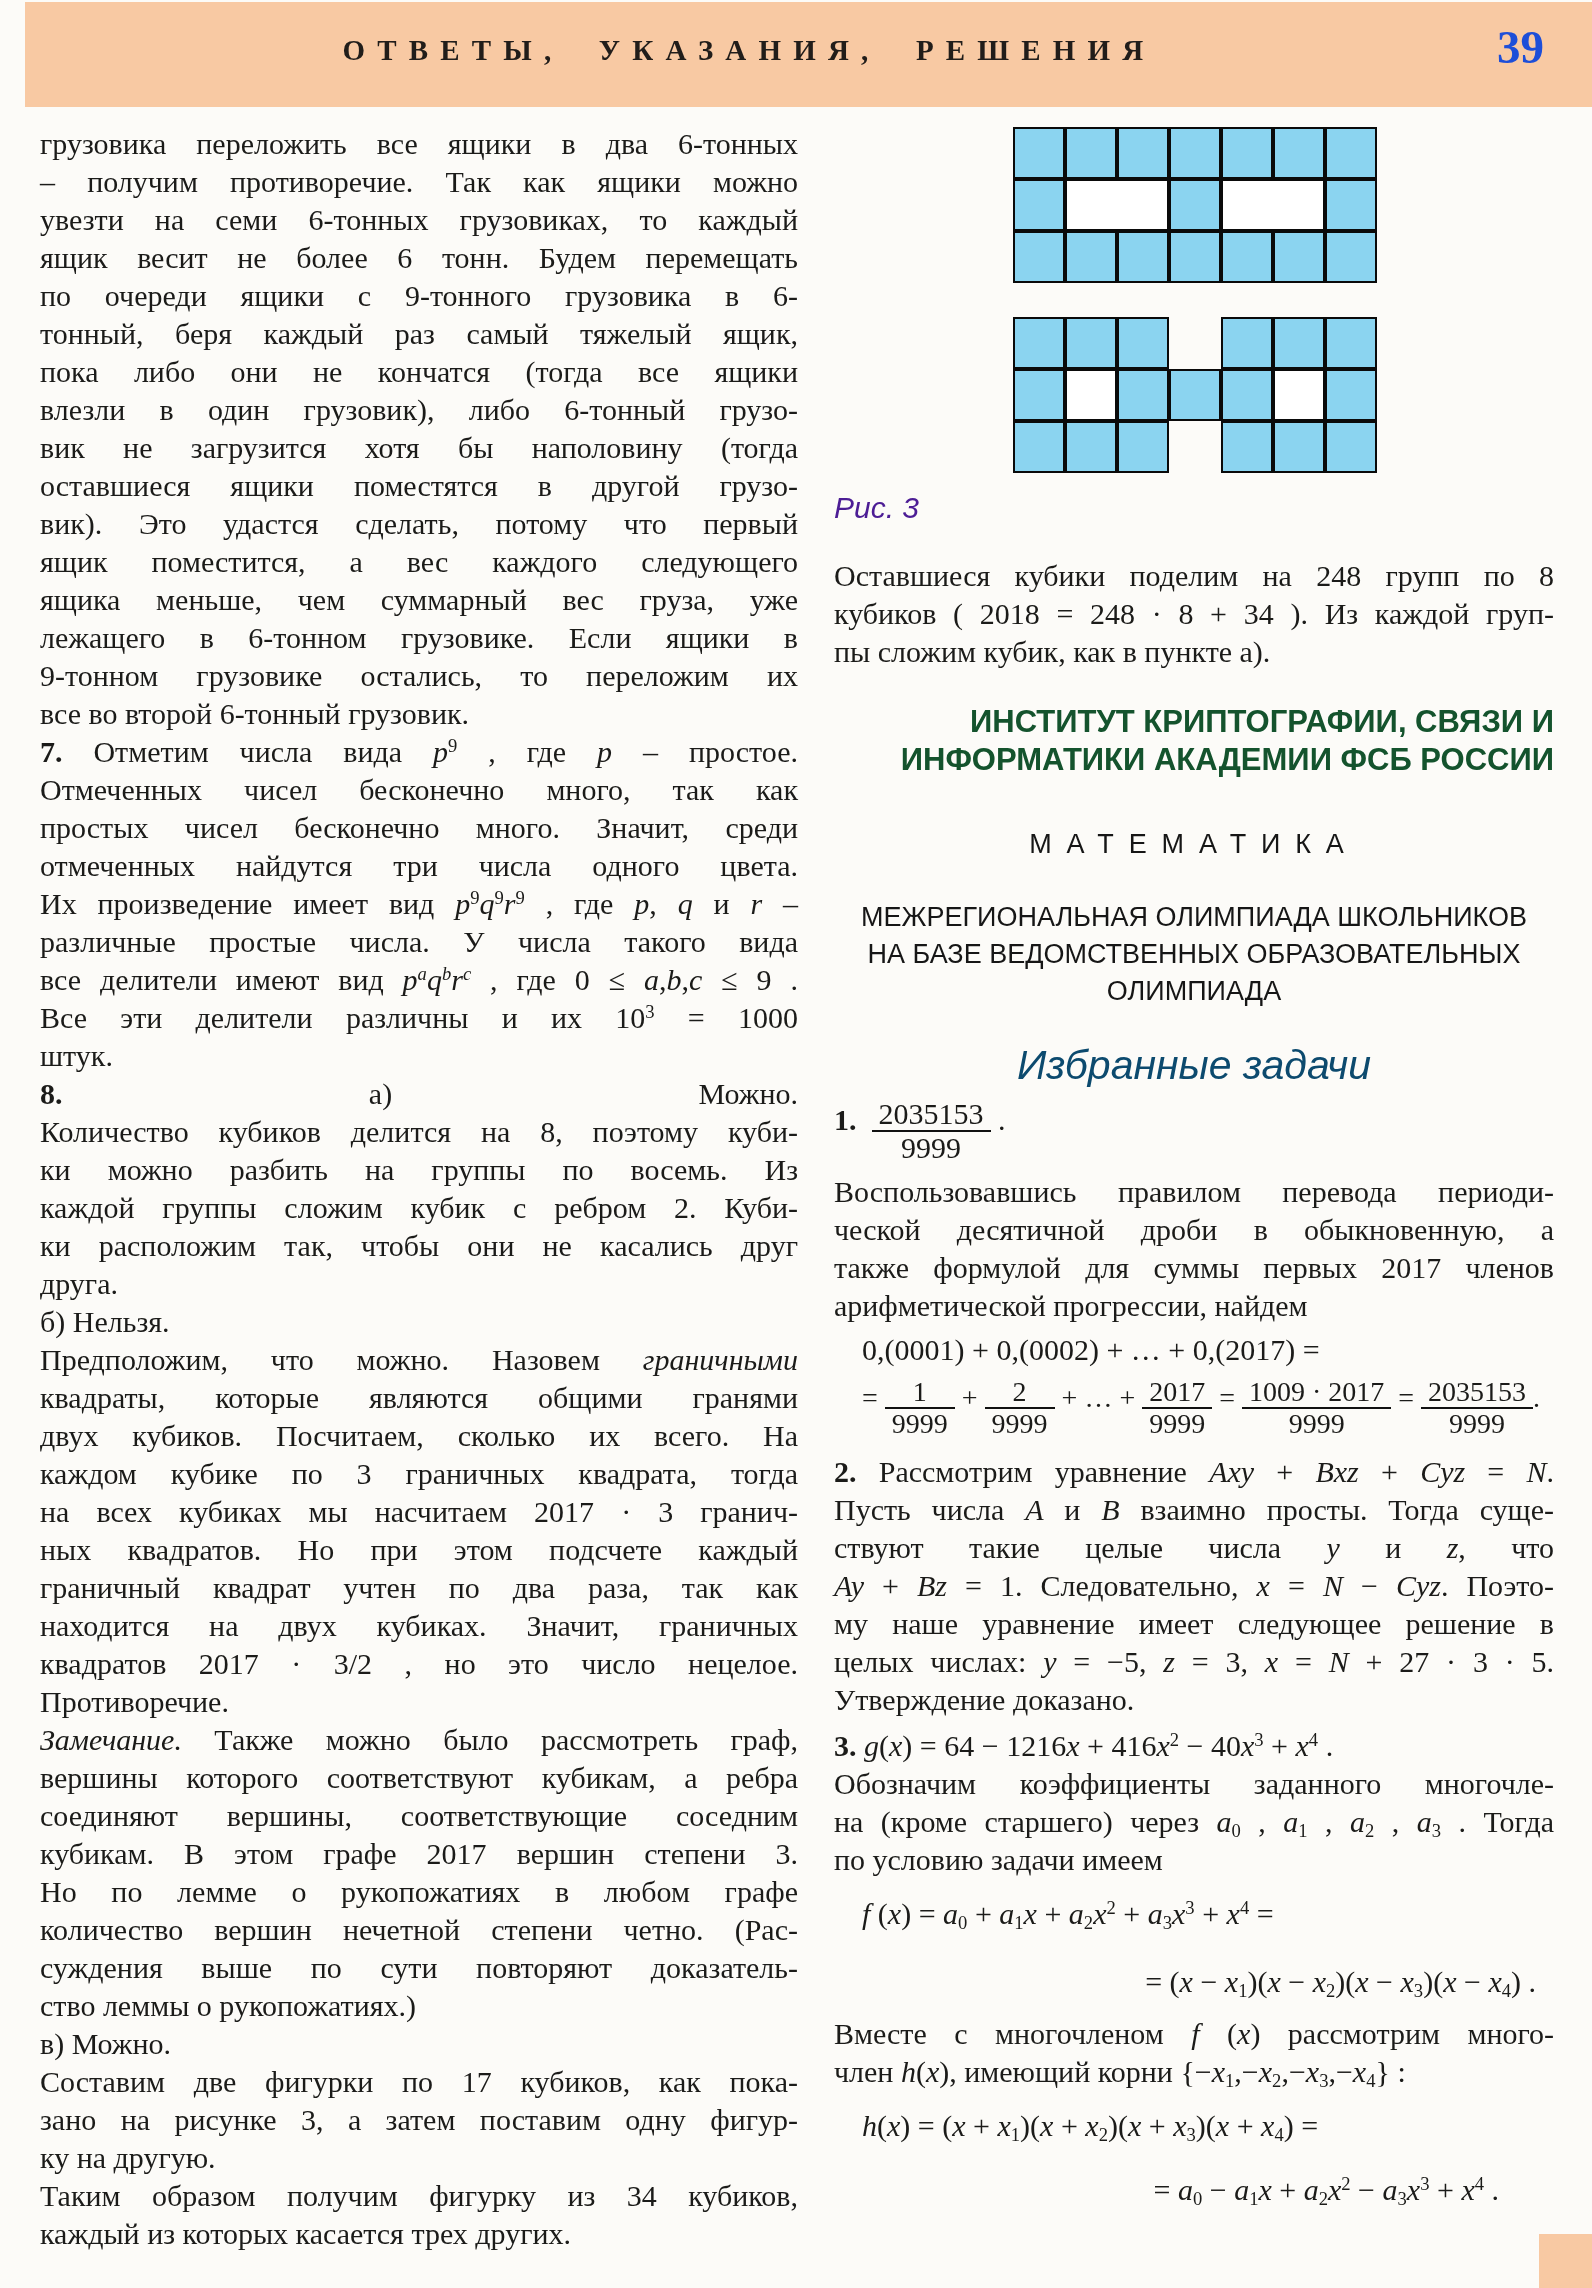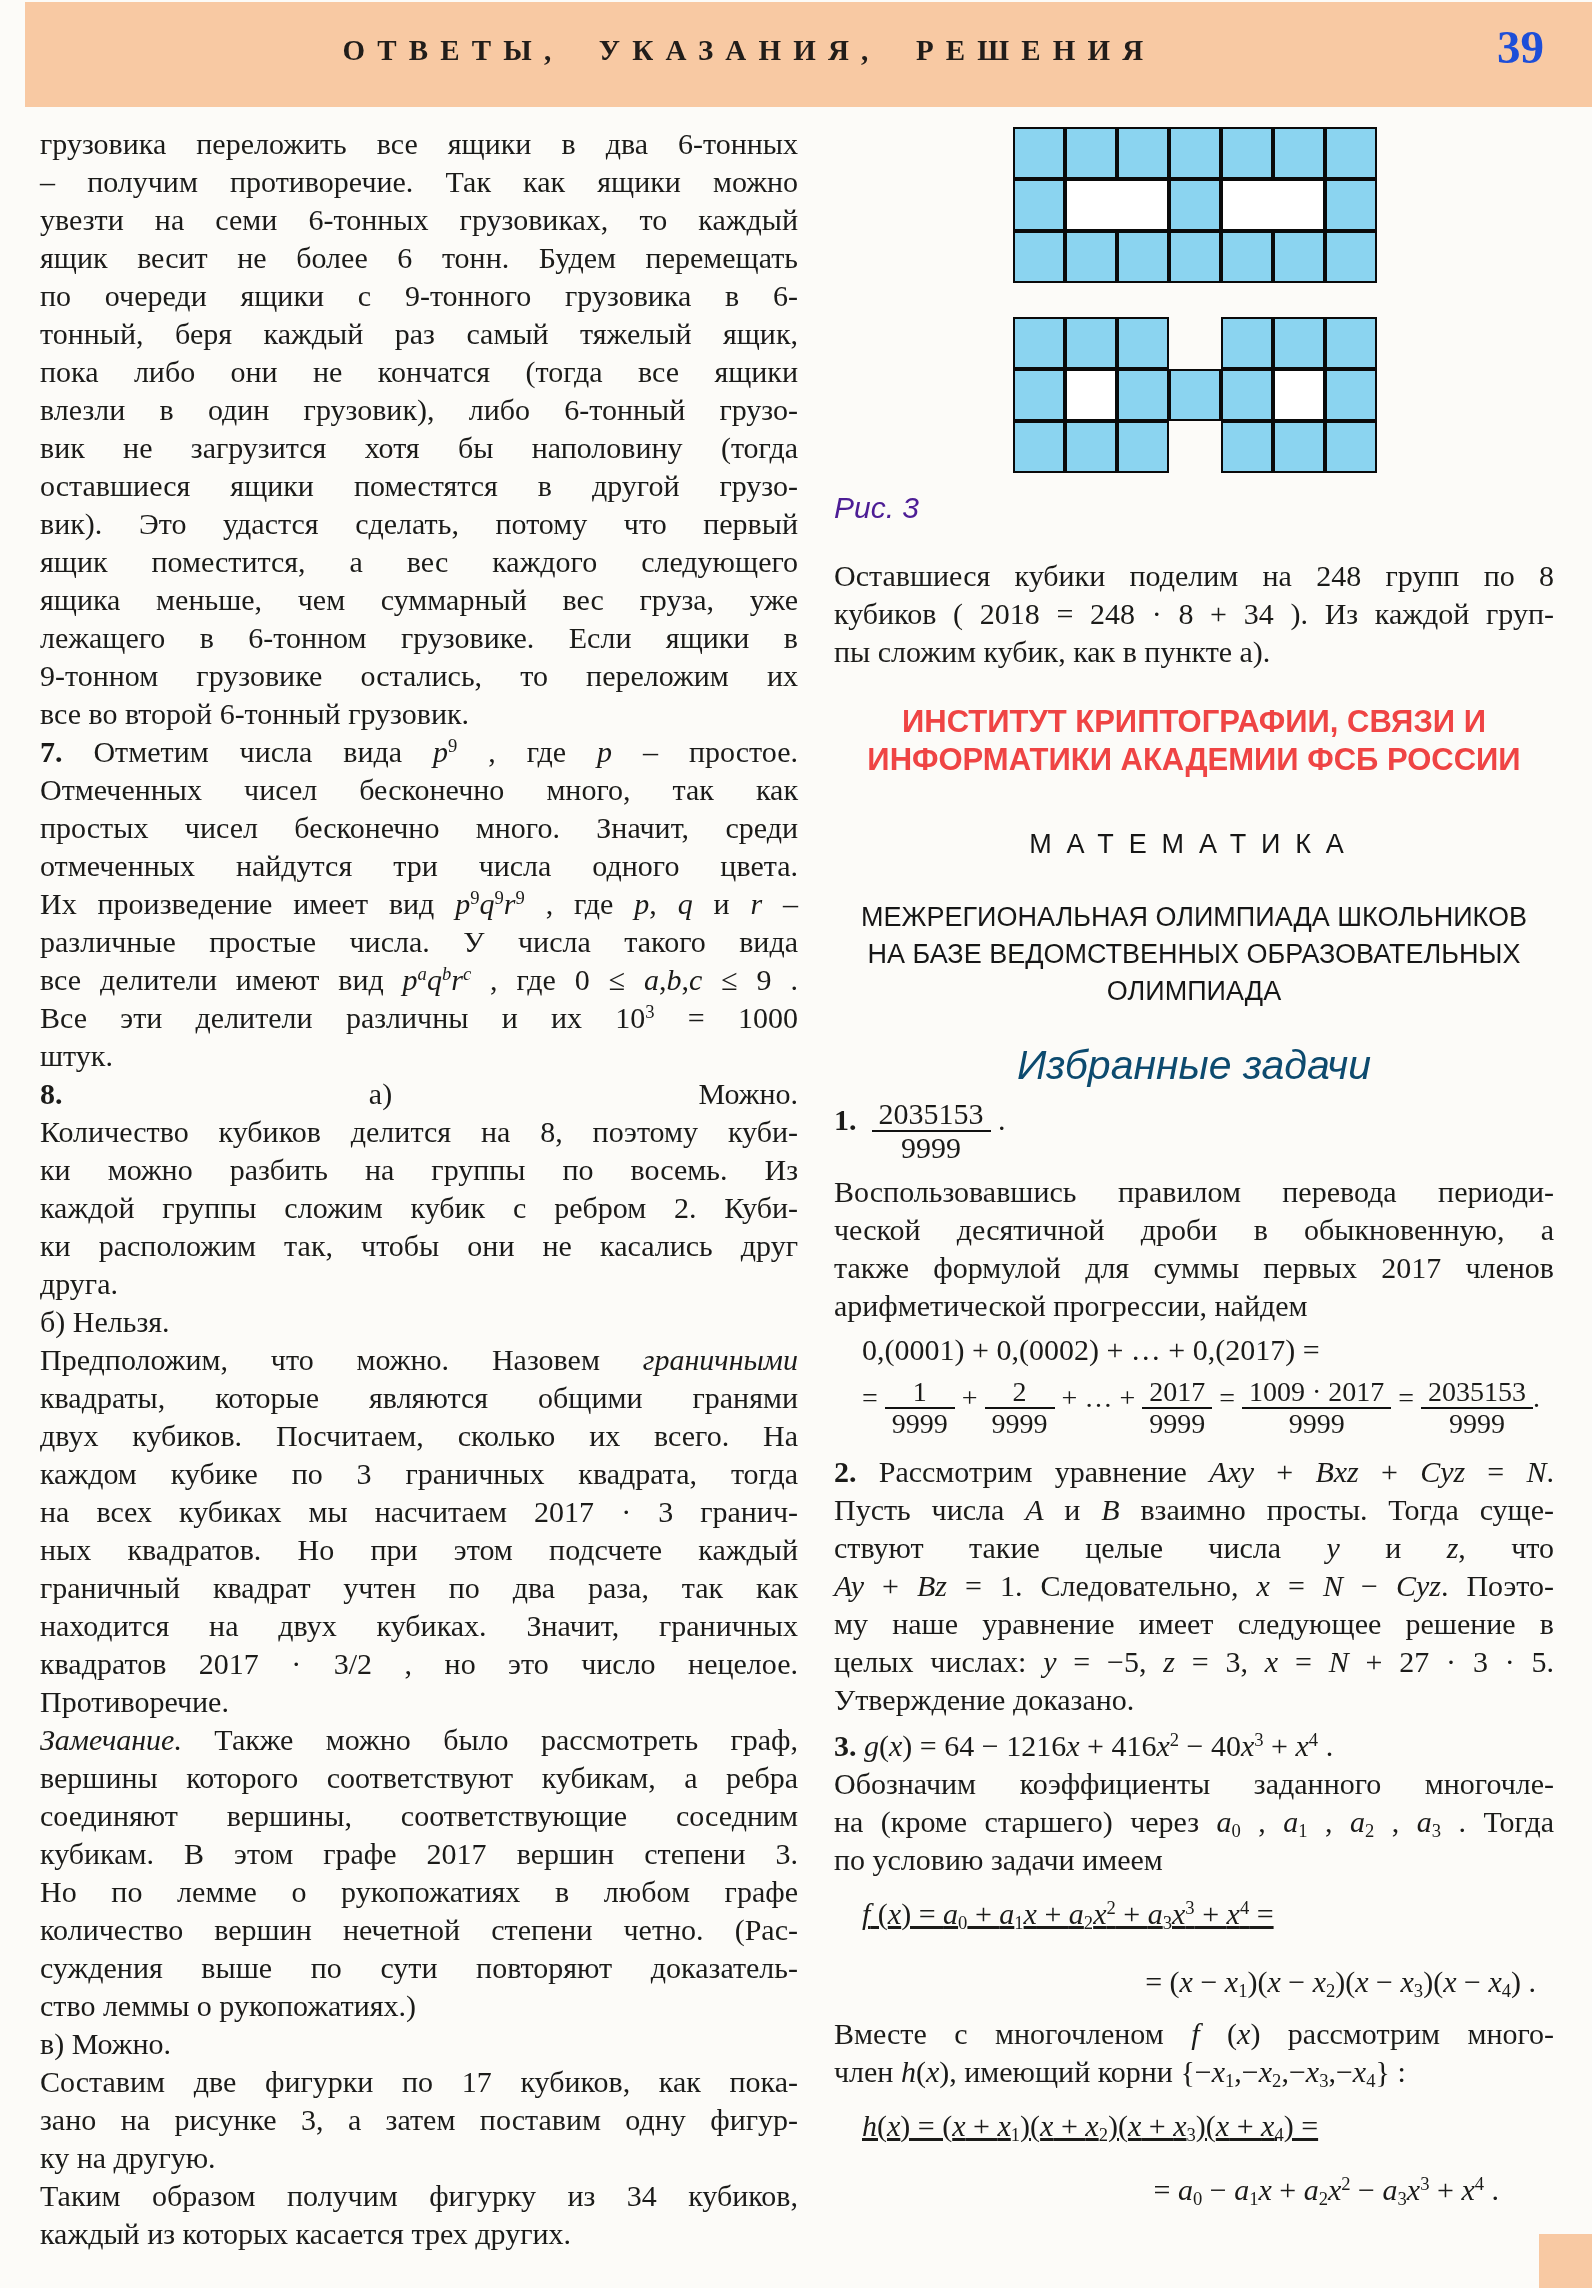--- a/index.html
+++ b/index.html
@@ -26,39 +26,39 @@
   .figrid{display:grid;grid-template-columns:repeat(7,52px);grid-auto-rows:52px;}
   .cell{box-sizing:border-box;width:52px;height:52px;}
   .cell.b{background:#8bd4f0;border:2px solid #0a0a0a;}
   .cell.o{background:#ffffff;border:2px solid #0a0a0a;}
   .cell.w{background:#ffffff;border:2px solid #0a0a0a;border-right:none;}
   .cell.m{background:#ffffff;border:2px solid #0a0a0a;border-left:none;}
   .cell.e{background:transparent;border:none;}
   .figcap{margin-top:16px;font-family:"Liberation Sans",sans-serif;
           font-style:italic;font-size:30px;color:#4c1d95;}
   
-  .institute{margin-top:32px;text-align:center;font-family:"Liberation Sans",sans-serif;
-             font-weight:bold;font-size:31px;line-height:38px;color:#ef4444;}
+  .institute{margin-top:32px;text-align:right;font-family:"Liberation Sans",sans-serif;
+             font-weight:bold;font-size:31px;line-height:38px;color:#14532d;}
   .subject{margin-top:46px;text-align:center;font-family:"Liberation Sans",sans-serif;
            font-size:27px;letter-spacing:0.55em;color:#161616;}
   .olymp{margin-top:36px;text-align:center;font-family:"Liberation Sans",sans-serif;
          font-size:27px;line-height:37px;color:#161616;}
   .selected{margin-top:36px;text-align:center;font-family:"Liberation Sans",sans-serif;
             font-style:italic;font-size:41px;color:#0c4a6e;}
   
   .frac{display:inline-block;vertical-align:-0.95em;text-align:center;line-height:1.08;}
   .frac .fn{display:block;padding:0 7px;}
   .frac .fd{display:block;border-top:2.5px solid #111;padding:0 7px;}
   .p1state{margin-top:14px;font-size:30px;}
   .disp{margin-top:8px;font-size:30px;white-space:nowrap;margin-left:28px;}
   .disp.small{font-size:28px;}
   .disp.right{text-align:right;padding-right:18px;white-space:nowrap;}
   .disp.right2{text-align:right;padding-right:55px;white-space:nowrap;}
   .mt6{margin-top:6px;} .mt8{margin-top:8px;} .mt14{margin-top:14px;}
-  .mt16{margin-top:16px;text-decoration:underline;} .mt26{margin-top:26px;} .mt30{margin-top:30px;}
+  .mt16{margin-top:16px;} .mt26{margin-top:26px;} .mt30{margin-top:30px;}
   .intro{margin-top:30px;}
   .lc{margin-top:8px;}
   
   .corner{position:absolute;right:0;bottom:0;width:53px;height:55px;background:#f8c9a3;}
 </style>
 </head>
 <body>
 
 <div class="page">
 

